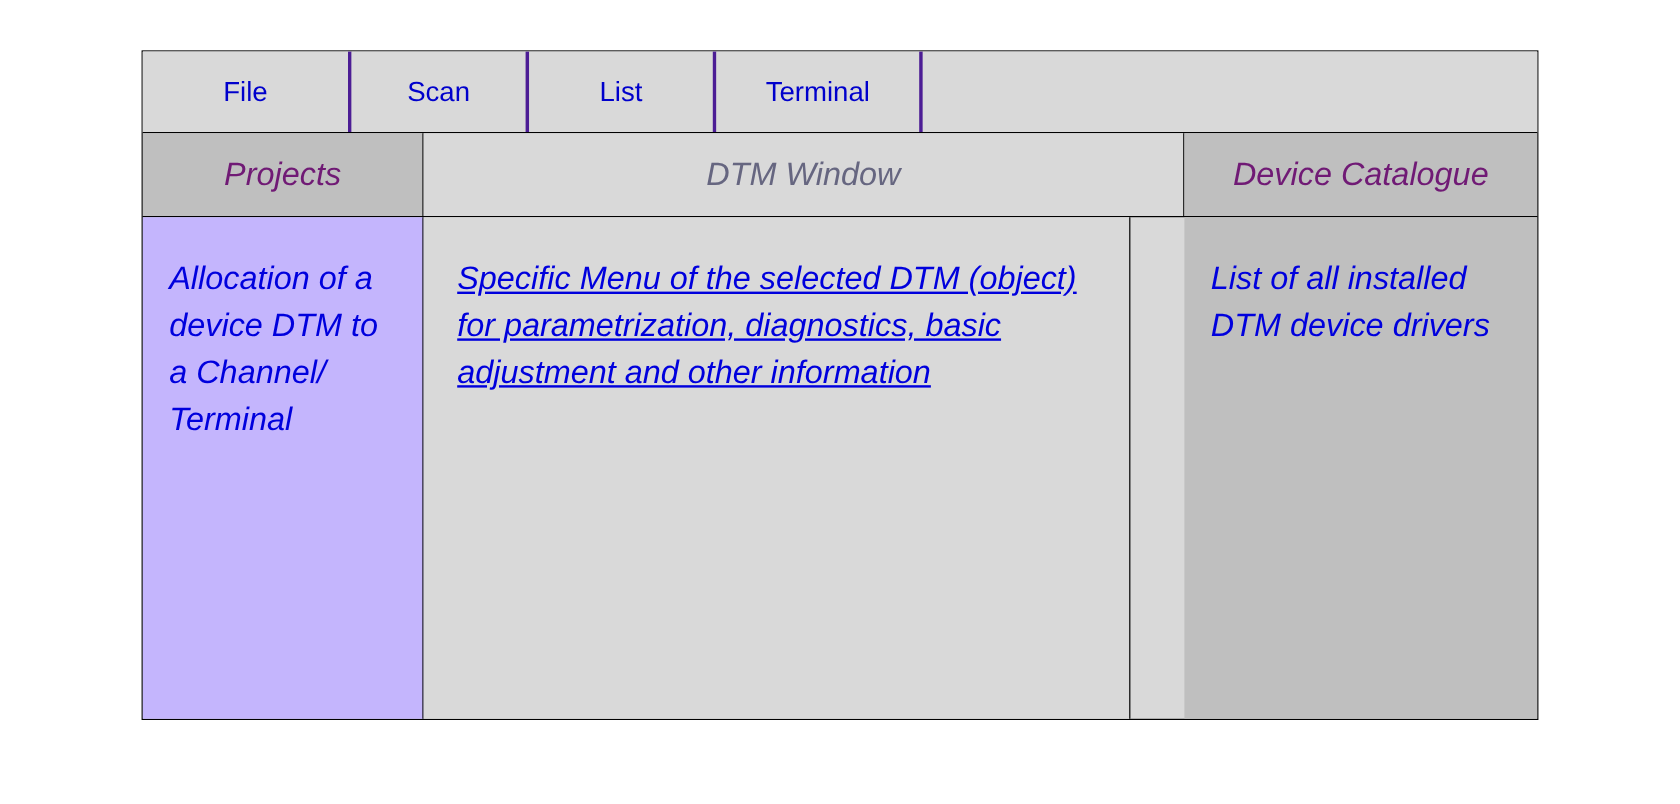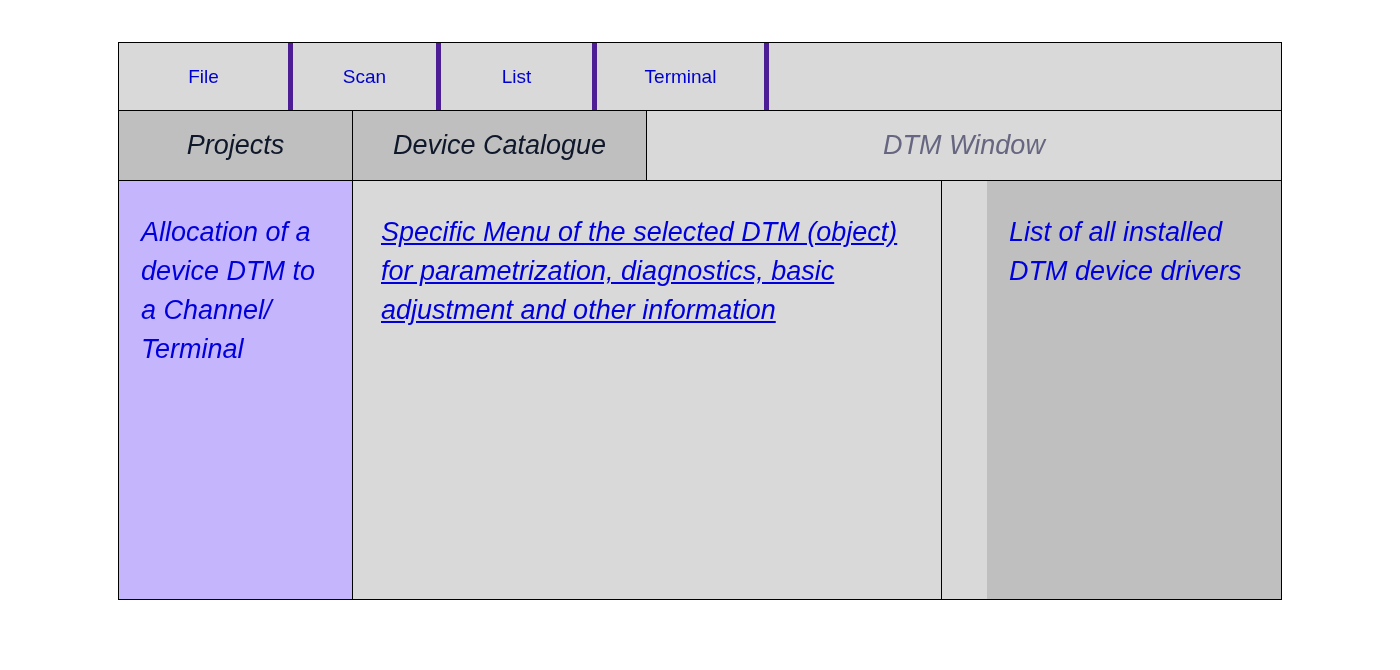--- a/index.html
+++ b/index.html
@@ -23,23 +23,23 @@
   .menubar {
     display: flex;
     height: 68px;
     border-bottom: 1px solid #000;
     background: #d9d9d9;
   }
   .menu-item {
     display: flex;
     align-items: center;
     justify-content: center;
-    border-right: 5px solid #4c1d95;
+    border-right: 3px solid #4c1d95;
     color: #0000cc;
-    font-size: 19px;
+    font-size: 23px;
     font-weight: 400;
     padding: 0 18px;
     background: #d9d9d9;
     cursor: default;
     white-space: nowrap;
   }
   .menu-item.file    { width: 174px; }
   .menu-item.edit    { width: 148px; }
   .menu-item.scan    { width: 156px; }
   .menu-item.devices { width: 172px; }
@@ -50,21 +50,21 @@
     height: 70px;
     border-bottom: 1px solid #000;
   }
   .panel-header {
     display: flex;
     align-items: center;
     justify-content: center;
     border-right: 1px solid #000;
     font-size: 27px;
     font-style: italic;
-    color: #0f172a;
+    color: #701a75;
     padding: 0 10px;
     white-space: nowrap;
   }
   .panel-header:last-child { border-right: none; }
   .ph-projects  { width: 234px; background: #bfbfbf; }
   .ph-dtm       { flex: 1; background: #d9d9d9; color: #666680; }
   .ph-catalogue { width: 294px; background: #bfbfbf; }
 
   .panel-bodies {
     display: flex;
@@ -91,22 +91,22 @@
   <div class="menubar">
     <div class="menu-item file">File</div>
     <div class="menu-item edit">Scan</div>
     <div class="menu-item scan">List</div>
     <div class="menu-item devices">Terminal</div>
     <div class="menu-rest"></div>
   </div>
 
   <div class="panel-headers">
     <div class="panel-header ph-projects">Projects</div>
+    <div class="panel-header ph-dtm">DTM Window</div>
     <div class="panel-header ph-catalogue">Device Catalogue</div>
-    <div class="panel-header ph-dtm">DTM Window</div>
   </div>
 
   <div class="panel-bodies">
     <div class="panel-body pb-projects">Allocation of a device DTM to a Channel/ Terminal</div>
     <div class="panel-body pb-dtm">Specific Menu of the selected DTM (object) for parametrization, diagnostics, basic adjustment and other information</div>
     <div class="panel-body pb-catalogue">List of all installed DTM device drivers</div>
   </div>
 
 </div>
 

